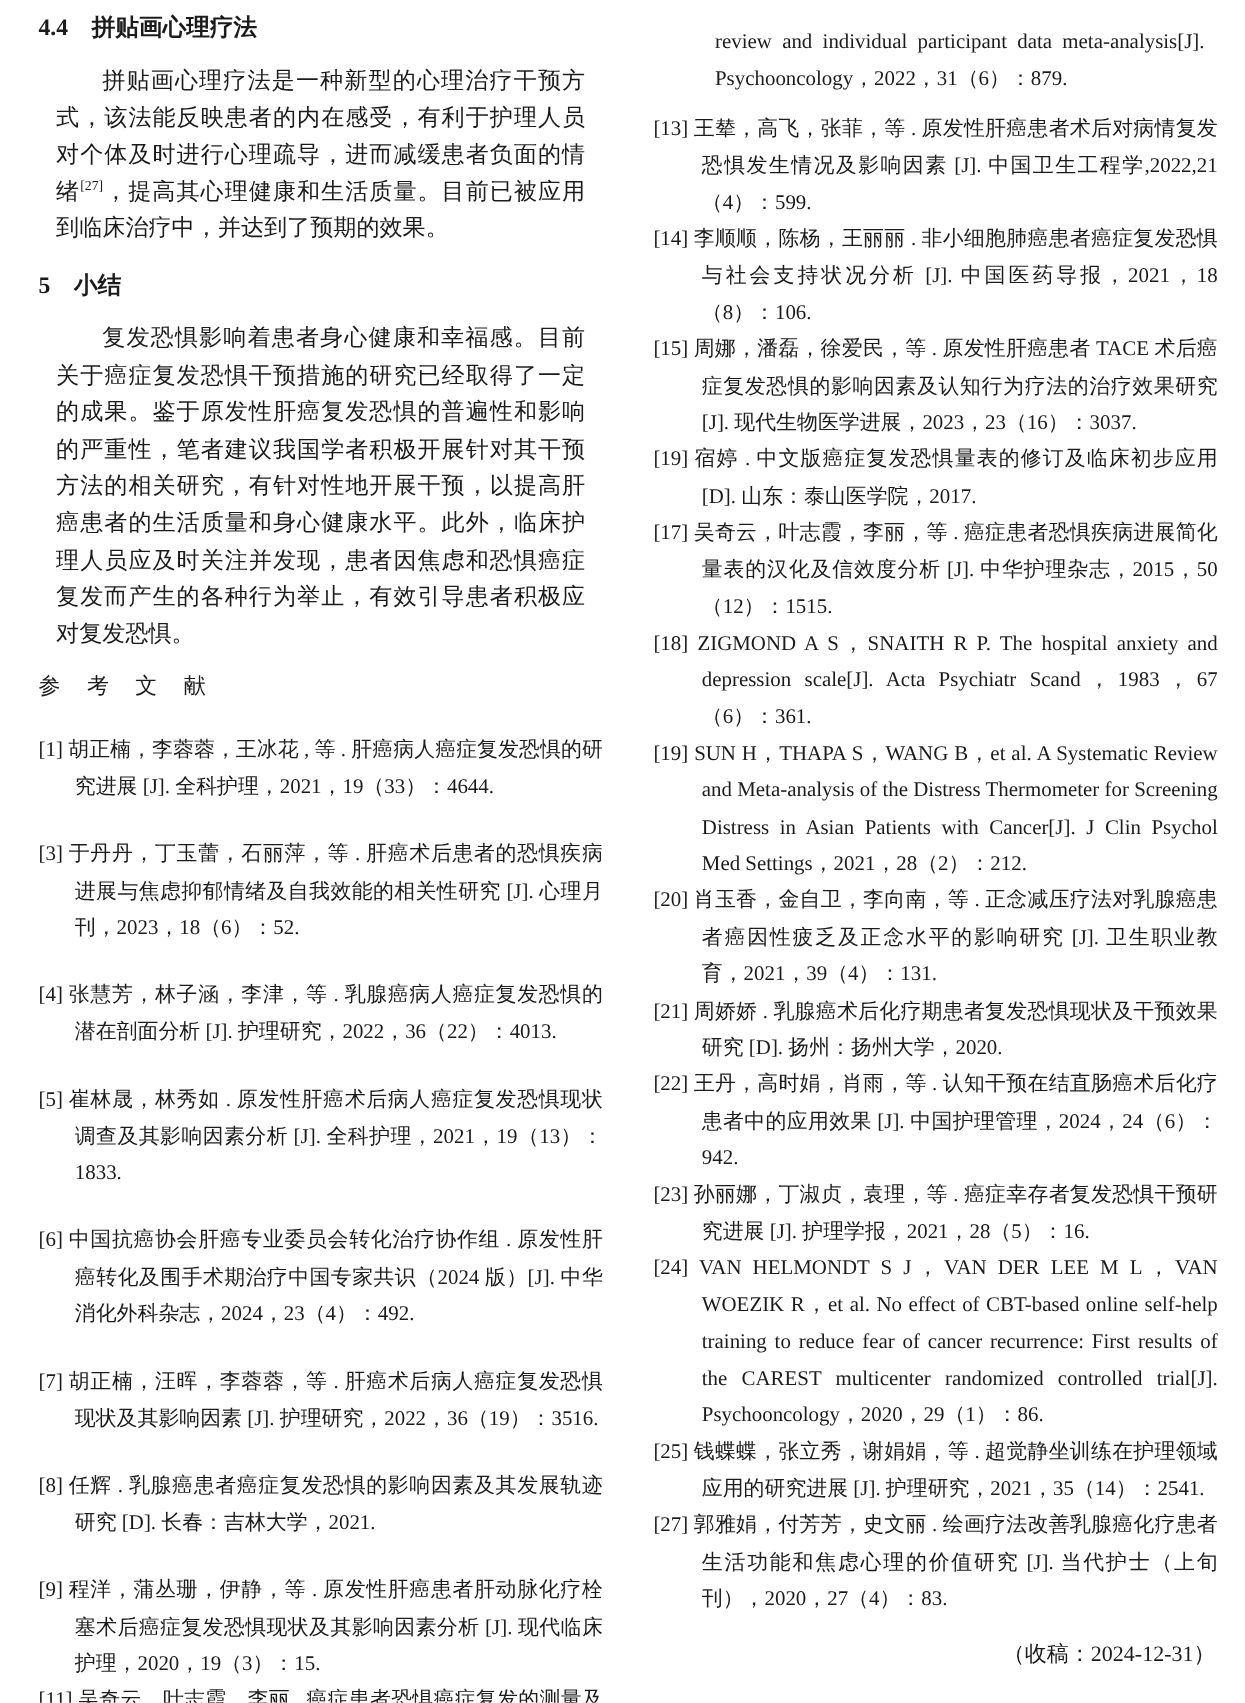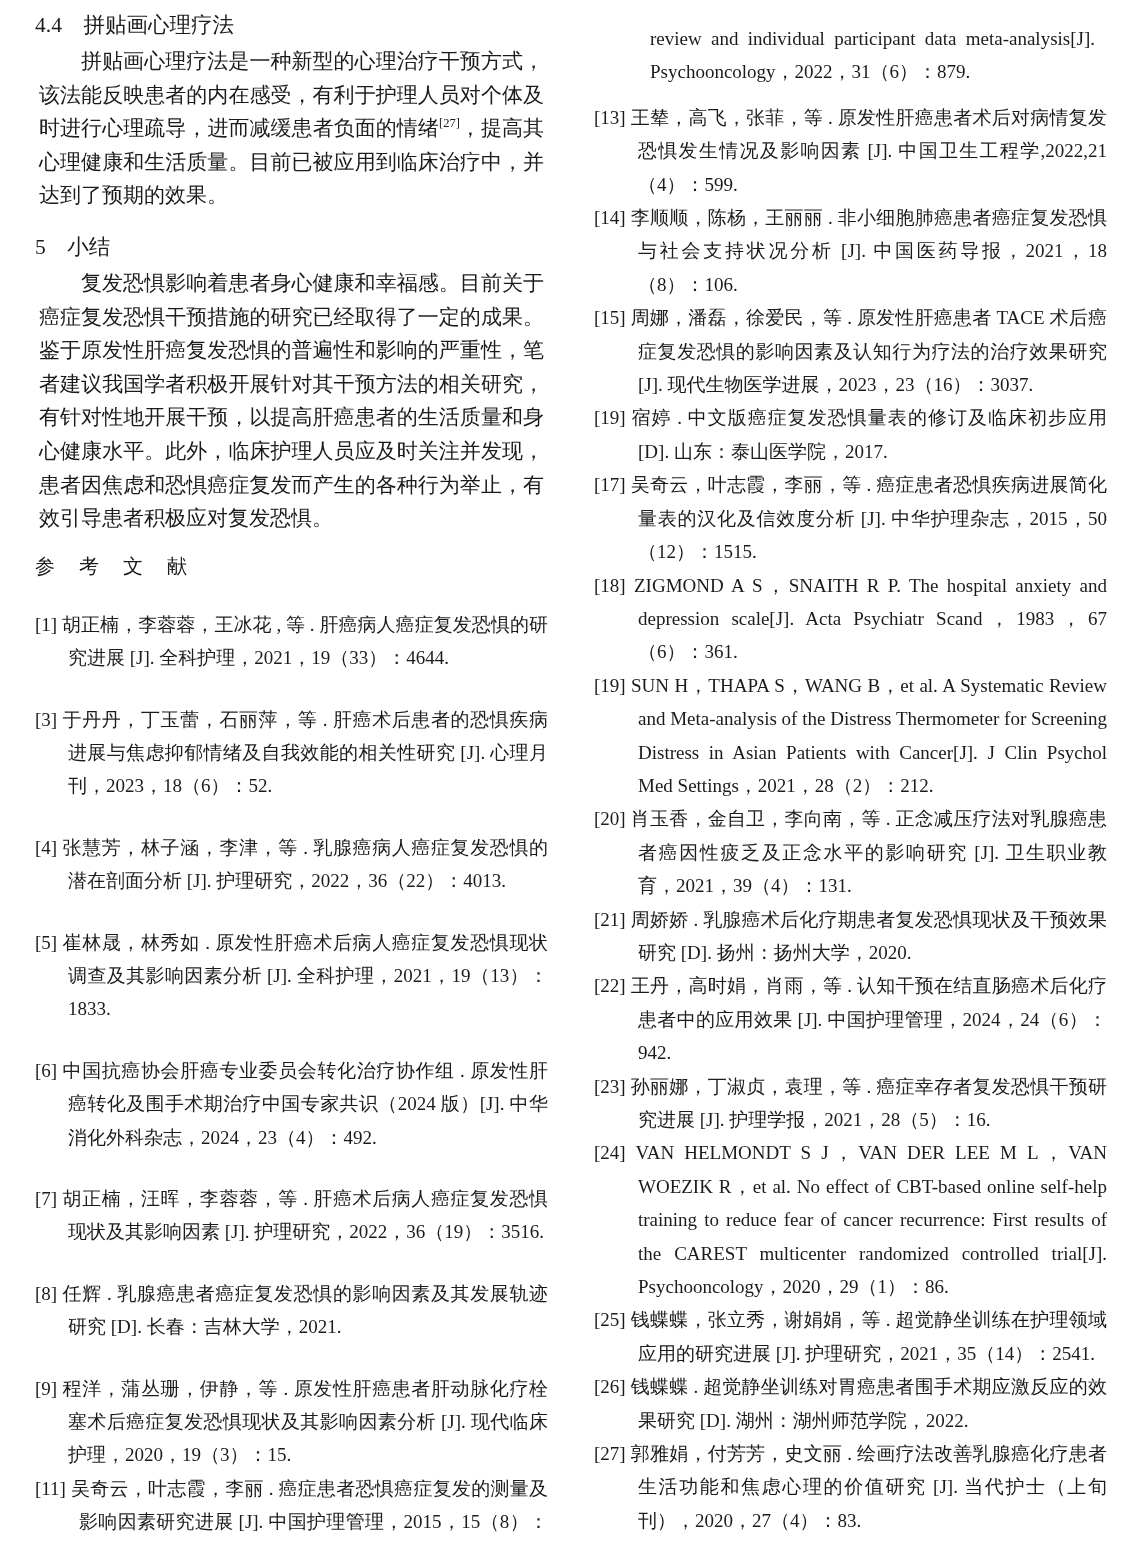--- a/index.html
+++ b/index.html
@@ -16,31 +16,31 @@
     gap: 46px;
     padding: 10px 24px 0 35px;
     box-sizing: border-box;
   }
   .col {
     width: 513px;
     flex: 0 0 513px;
   }
   .sec-heading {
     font-size: 21.5px;
-    font-weight: normal;
+    font-weight: bold;
     line-height: 31px;
     margin: 0 0 4px 0;
   }
   .sec-heading.second { margin-top: 19px; }
   .para {
     font-size: 21px;
     line-height: 33.6px;
     text-align: justify;
     text-indent: 2em;
-    margin: 4px;
+    margin: 16px;
   }
   sup.supref {
     font-size: 12.5px;
     vertical-align: super;
     line-height: 0;
   }
   .ref-heading {
     font-size: 20px;
     font-weight: normal;
     letter-spacing: 2px;
@@ -111,21 +111,20 @@
         <div class="ref"><span class="ref-label">[19]</span> <span class="ref-text">宿婷 . 中文版癌症复发恐惧量表的修订及临床初步应用 [D]. 山东：泰山医学院，2017.</span></div>
         <div class="ref"><span class="ref-label">[17]</span> <span class="ref-text">吴奇云，叶志霞，李丽，等 . 癌症患者恐惧疾病进展简化量表的汉化及信效度分析 [J]. 中华护理杂志，2015，50（12）：1515.</span></div>
         <div class="ref"><span class="ref-label">[18]</span> <span class="ref-text">ZIGMOND A S，SNAITH R P. The hospital anxiety and depression scale[J]. Acta Psychiatr Scand，1983，67（6）：361.</span></div>
         <div class="ref"><span class="ref-label">[19]</span> <span class="ref-text">SUN H，THAPA S，WANG B，et al. A Systematic Review and Meta-analysis of the Distress Thermometer for Screening Distress in Asian Patients with Cancer[J]. J Clin Psychol Med Settings，2021，28（2）：212.</span></div>
         <div class="ref"><span class="ref-label">[20]</span> <span class="ref-text">肖玉香，金自卫，李向南，等 . 正念减压疗法对乳腺癌患者癌因性疲乏及正念水平的影响研究 [J]. 卫生职业教育，2021，39（4）：131.</span></div>
         <div class="ref"><span class="ref-label">[21]</span> <span class="ref-text">周娇娇 . 乳腺癌术后化疗期患者复发恐惧现状及干预效果研究 [D]. 扬州：扬州大学，2020.</span></div>
         <div class="ref"><span class="ref-label">[22]</span> <span class="ref-text">王丹，高时娟，肖雨，等 . 认知干预在结直肠癌术后化疗患者中的应用效果 [J]. 中国护理管理，2024，24（6）：942.</span></div>
         <div class="ref"><span class="ref-label">[23]</span> <span class="ref-text">孙丽娜，丁淑贞，袁理，等 . 癌症幸存者复发恐惧干预研究进展 [J]. 护理学报，2021，28（5）：16.</span></div>
         <div class="ref"><span class="ref-label">[24]</span> <span class="ref-text">VAN HELMONDT S J，VAN DER LEE M L，VAN WOEZIK R，et al. No effect of CBT-based online self-help training to reduce fear of cancer  recurrence: First results of the CAREST multicenter randomized controlled trial[J]. Psychooncology，2020，29（1）：86.</span></div>
         <div class="ref"><span class="ref-label">[25]</span> <span class="ref-text">钱蝶蝶，张立秀，谢娟娟，等 . 超觉静坐训练在护理领域应用的研究进展 [J]. 护理研究，2021，35（14）：2541.</span></div>
-        <div class="ref"><span class="ref-label">[26]</span> <span class="ref-text">钱蝶蝶 . 超觉静坐训练对胃癌患者围手术期应激反应的效果研究 [D]. 湖州：湖州师范学院，2022.</span></div>
         <div class="ref"><span class="ref-label">[27]</span> <span class="ref-text">郭雅娟，付芳芳，史文丽 . 绘画疗法改善乳腺癌化疗患者生活功能和焦虑心理的价值研究 [J]. 当代护士（上旬刊），2020，27（4）：83.</span></div>
       </div>
 
     <div class="backmatter first">（收稿：2024-12-31）</div>
 
   </div>
 
 </div>
 
 </body></html>

